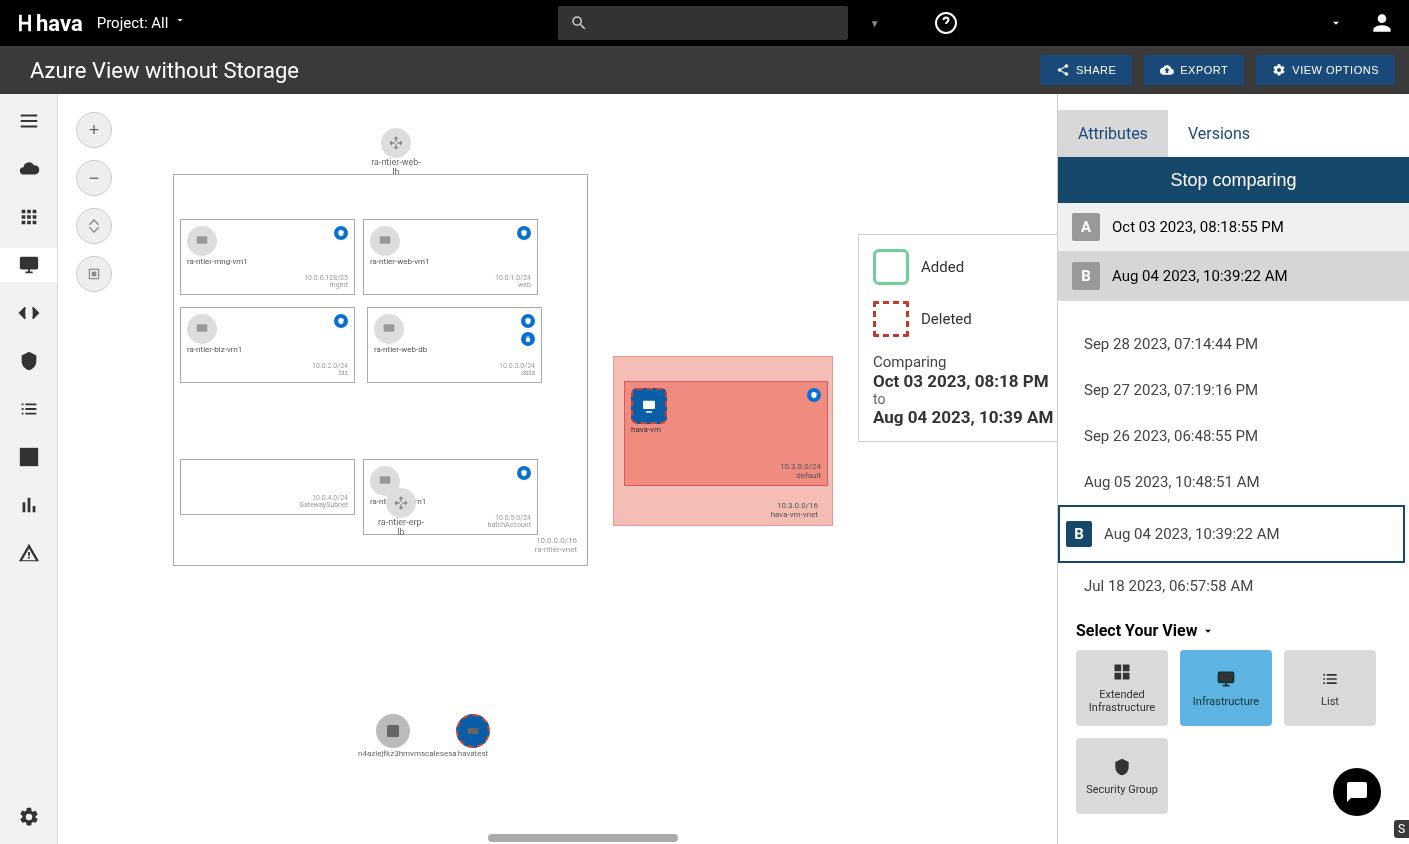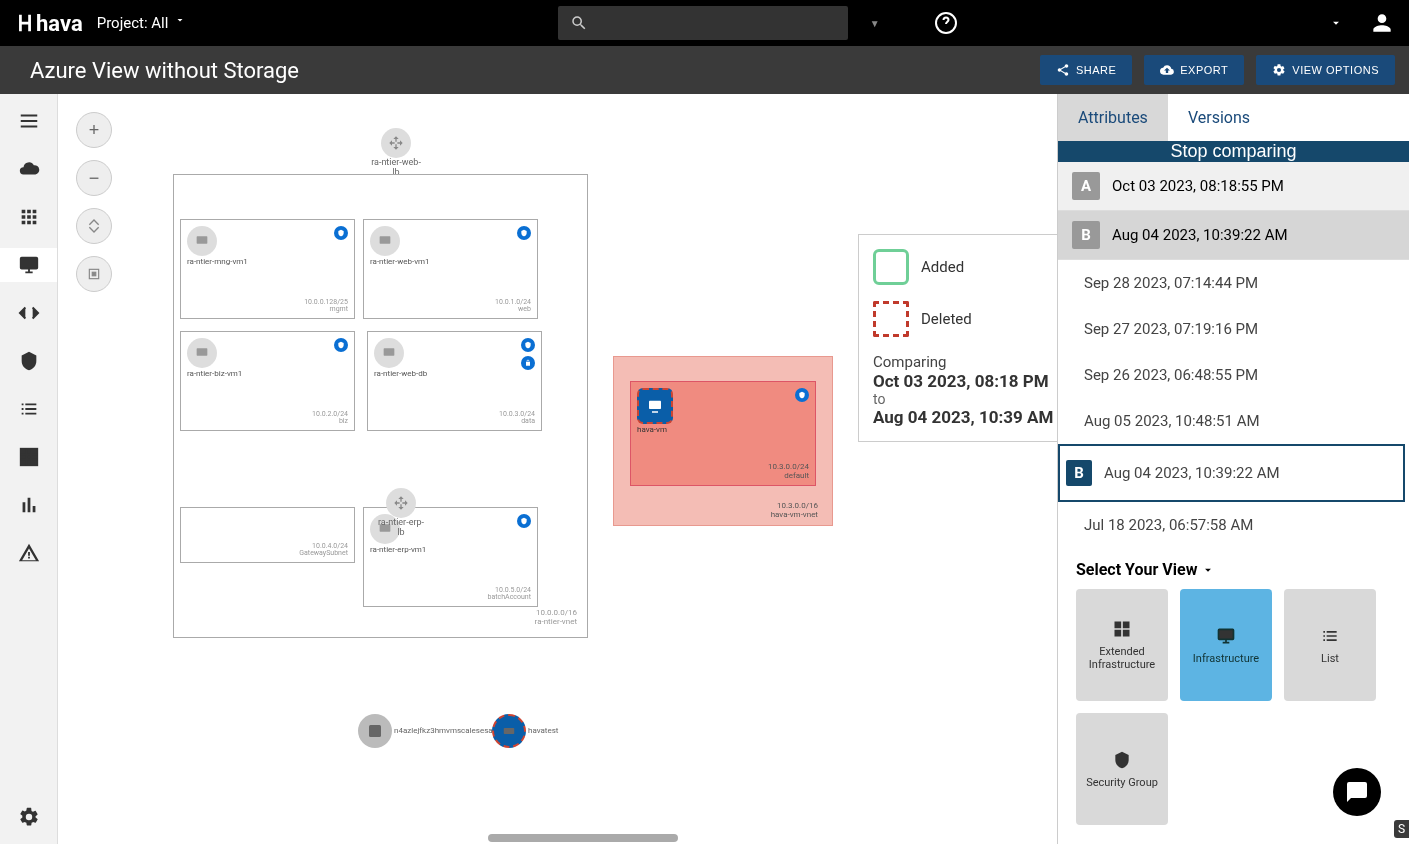--- a/index.html
+++ b/index.html
@@ -38,71 +38,71 @@
 .cc-btn { width: 36px; height: 36px; border-radius: 50%; background: #eee; border: 1px solid #ccc; cursor: pointer; font-size: 18px; color: #666; display: flex; align-items: center; justify-content: center; }
 
 
 .diagram { position: absolute; left: 115px; top: 80px; }
 .vnet-box { border: 1px solid #aaa; background: #fff; width: 415px; padding: 6px 6px 8px 6px; position: relative; }
 .lb-node { width: 30px; height: 30px; border-radius: 50%; background: #ddd; margin: auto; display: flex; align-items: center; justify-content: center; position: relative; }
 .lb-node svg { width: 16px; height: 16px; fill: #888; }
 .lb-label { font-size: 9px; text-align: center; color: #666; line-height: 1.1; }
 .lb-wrap { position: absolute; left: 198px; top: -46px; width: 50px; }
 .subnet-row { display: flex; gap: 8px; margin-top: 4px; }
-.subnet-box { border: 1px solid #aaa; background: #fff; position: relative; width: 175px; height: 100px; padding: 6px; }
+.subnet-box { border: 1px solid #aaa; background: #fff; position: relative; width: 175px; height: 76px; padding: 6px; }
 .vm-circle { width: 30px; height: 30px; border-radius: 50%; background: #ddd; display: flex; align-items: center; justify-content: center; }
 .vm-circle svg { width: 16px; height: 16px; fill: #999; }
 .vm-label { font-size: 8px; color: #555; line-height: 1.1; margin-top: 2px; }
 .badge { position: absolute; top: 6px; right: 6px; width: 14px; height: 14px; border-radius: 50%; background: #0a6fd3; display: flex; align-items: center; justify-content: center; }
 .badge svg { width: 8px; height: 8px; fill: #fff; }
 .subnet-meta { position: absolute; bottom: 4px; right: 6px; text-align: right; font-size: 7px; color: #999; line-height: 1.1; }
 .vnet-meta { text-align: right; font-size: 8px; color: #999; padding: 2px 4px; line-height: 1.1; }
 .lb-wrap2 { position: absolute; left: 203px; top: 314px; width: 50px; }
 
 
 .bottom-resources { position: absolute; left: 405px; top: 620px; display: flex; gap: 28px; }
-.res { display: flex; flex-direction: row; align-items: center; gap: 2px; }
+.res { display: flex; flex-direction: column; align-items: center; gap: 2px; }
 .res-icon { width: 34px; height: 34px; border-radius: 50%; background: #bbb; display: flex; align-items: center; justify-content: center; position: relative; }
 .res-icon.deleted { border: 2px dashed #c43; }
 .res-icon svg { width: 18px; height: 18px; fill: #666; }
 .res .lbl { font-size: 8px; color: #666; text-align: center; line-height: 1.1; }
 
 
 .deleted-vnet { position: absolute; left: 555px; top: 262px; width: 220px; height: 170px; background: #f4bdb5; border: 1px solid #e8998f; padding: 14px 10px 6px 10px; }
-.deleted-subnet { background: #f08b80; border: 1px solid #d56; width: 186px; height: 105px; margin: 10px auto 0; position: relative; padding: 6px; }
+.deleted-subnet { background: #f08b80; border: 1px solid #d56; width: 204px; height: 105px; margin: 10px auto 0; position: relative; padding: 6px; }
 .del-vm { width: 36px; height: 36px; border-radius: 6px; background: #0a5ea8; border: 2px dashed #c43; display: flex; align-items: center; justify-content: center; }
 .del-vm svg { width: 18px; height: 18px; fill: #fff; }
 .del-subnet-meta { position: absolute; bottom: 4px; right: 6px; text-align: right; font-size: 8px; color: #555; line-height: 1.1; }
 .del-vnet-meta { text-align: right; font-size: 8px; color: #555; padding-top: 16px; padding-right: 4px; line-height: 1.1; }
 
 
 .legend { position: absolute; left: 800px; top: 140px; width: 230px; border: 1px solid #ccc; background: #fff; padding: 14px; font-size: 15px; color: #333; }
 .legend-row { display: flex; align-items: center; gap: 12px; margin-bottom: 16px; }
 .sw-added { width: 36px; height: 36px; border: 3px solid #6fcf97; border-radius: 6px; }
 .sw-deleted { width: 36px; height: 36px; border: 3px dashed #c0392b; border-radius: 2px; }
 .legend .comparing { font-size: 15px; color: #444; }
 .legend .big-date { font-size: 17px; font-weight: 700; color: #333; }
 .legend .to { font-size: 14px; color: #666; }
 
 
 .rightpanel { width: 352px; border-left: 1px solid #ccc; background: #fff; display: flex; flex-direction: column; }
 .tabs { display: flex; }
-.tab { padding: 14px 20px; font-size: 16px; color: #1a4a7a; cursor: pointer; background: #e6e6e6; }
+.tab { padding: 14px 20px; font-size: 16px; color: #1a4a7a; cursor: pointer; background: #e6e6e6; margin-top: 16px; }
 .tab.active { background: #fff; }
 .tab:first-child { background: #d8d8d8; color: #1a4a7a; }
 .stop-btn { background: #15486b; color: #fff; border: none; width: 100%; height: 46px; font-size: 18px; cursor: pointer; }
 .sel-version { display: flex; align-items: center; gap: 12px; padding: 10px 14px; font-size: 15px; background: #f0f0f0; border-bottom: 1px solid #ddd; }
 .sel-badge { width: 28px; height: 28px; background: #999; color: #fff; font-weight: 700; display: flex; align-items: center; justify-content: center; border-radius: 2px; }
 .version-list { flex: 0 0 auto; height: 284px; overflow-y: auto; padding-right: 4px; }
 .version-item { padding: 14px 26px; font-size: 15px; color: #444; cursor: pointer; }
 .version-item.selected-b { border: 2px solid #15486b; padding-left: 6px; display: flex; align-items: center; gap: 12px; }
 .version-item.selected-b .b-badge { width: 26px; height: 26px; background: #15486b; color: #fff; font-weight: 700; border-radius: 2px; display: flex; align-items: center; justify-content: center; }
 .select-view { padding: 16px 18px 10px; font-size: 16px; font-weight: 700; display: flex; align-items: center; gap: 4px; cursor: pointer; }
 .view-grid { display: flex; flex-wrap: wrap; gap: 12px; padding: 0 18px 20px; }
-.view-card { width: 92px; height: 112px; background: #d9d9d9; border-radius: 4px; display: flex; flex-direction: column; align-items: center; justify-content: center; gap: 6px; font-size: 11px; color: #333; cursor: pointer; text-align: center; padding: 4px; }
+.view-card { width: 92px; height: 76px; background: #d9d9d9; border-radius: 4px; display: flex; flex-direction: column; align-items: center; justify-content: center; gap: 6px; font-size: 11px; color: #333; cursor: pointer; text-align: center; padding: 4px; }
 .view-card.active { background: #5db4e3; color: #133; }
 .view-card svg { width: 20px; height: 20px; fill: #333; }
 
 
 .chat-bubble { position: fixed; right: 28px; bottom: 28px; width: 48px; height: 48px; border-radius: 50%; background: #000; display: flex; align-items: center; justify-content: center; cursor: pointer; z-index: 100; }
 .chat-bubble svg { width: 24px; height: 24px; fill: #fff; }
 
 
 .hscroll { position: absolute; bottom: 2px; left: 430px; width: 190px; height: 8px; background: #aaa; border-radius: 4px; }
 

